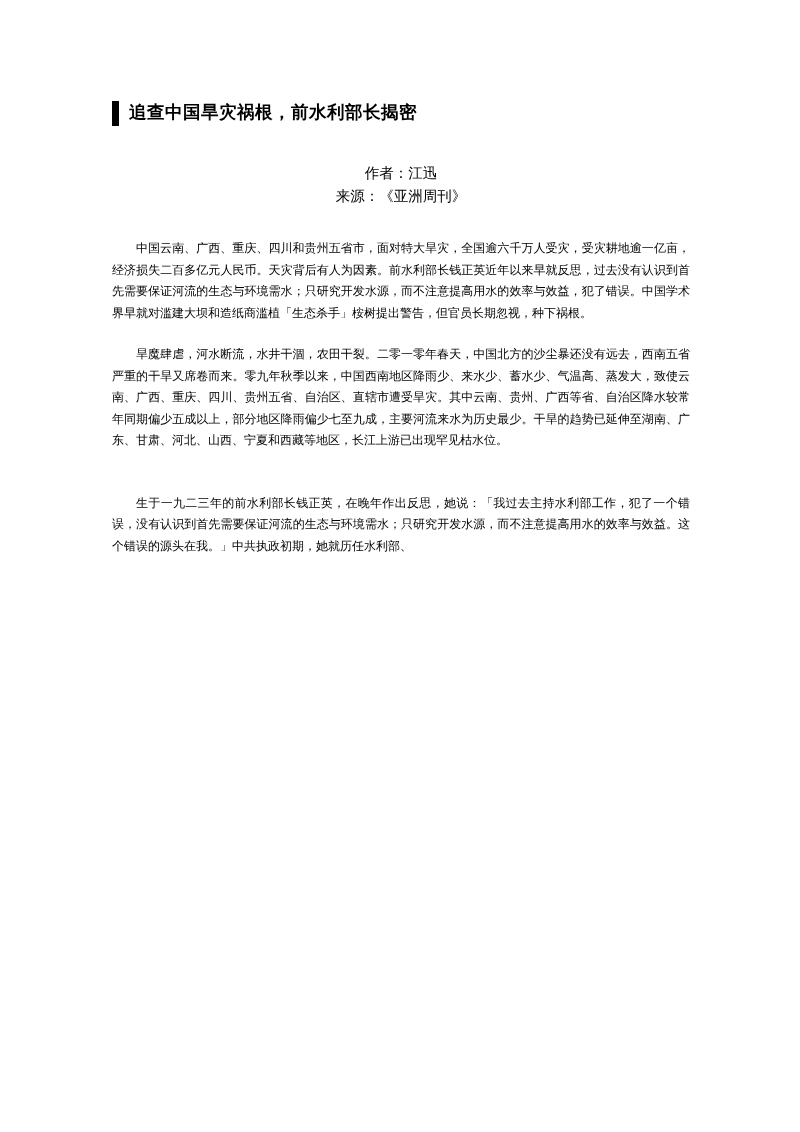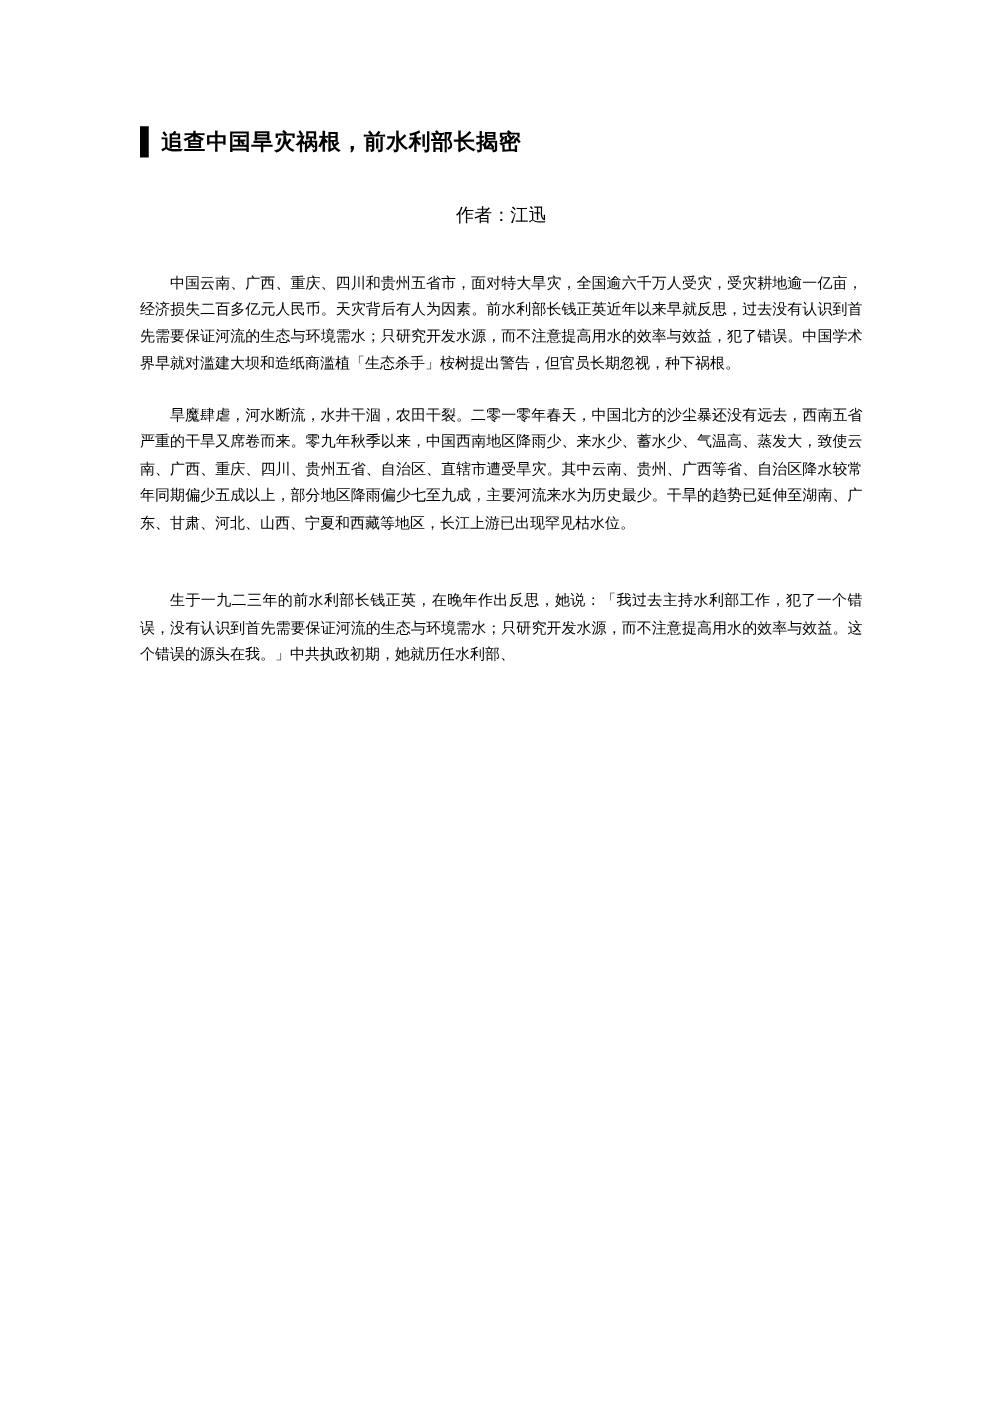--- a/index.html
+++ b/index.html
@@ -18,21 +18,21 @@
   }
   .content {
     position: absolute;
     left: 112px;
     top: 100px;
     width: 578px;
   }
   .title-row {
     display: flex;
     align-items: center;
-    font-family: Liberation Sans, sans-serif;
+    font-family: Liberation Mono, monospace;
     font-weight: bold;
     font-size: 17.5px;
     line-height: 26px;
     letter-spacing: 0.5px;
   }
   .accent-bar {
     width: 7px;
     height: 25px;
     background: #000000;
     margin-right: 10px;
@@ -68,20 +68,21 @@
 <div class="page">
   <div class="content">
 
     <div class="title-row">
       <span class="accent-bar"></span>
       <span>追查中国旱灾祸根，前水利部长揭密</span>
     </div>
 
     <div class="byline">
       <div>作者：江迅</div>
+      <div>来源：《亚洲周刊》</div>
     </div>
 
     <div class="article">
       <p>中国云南、广西、重庆、四川和贵州五省市，面对特大旱灾，全国逾六千万人受灾，受灾耕地逾一亿亩，经济损失二百多亿元人民币。天灾背后有人为因素。前水利部长钱正英近年以来早就反思，过去没有认识到首先需要保证河流的生态与环境需水；只研究开发水源，而不注意提高用水的效率与效益，犯了错误。中国学术界早就对滥建大坝和造纸商滥植「生态杀手」桉树提出警告，但官员长期忽视，种下祸根。</p>
       <p>旱魔肆虐，河水断流，水井干涸，农田干裂。二零一零年春天，中国北方的沙尘暴还没有远去，西南五省严重的干旱又席卷而来。零九年秋季以来，中国西南地区降雨少、来水少、蓄水少、气温高、蒸发大，致使云南、广西、重庆、四川、贵州五省、自治区、直辖市遭受旱灾。其中云南、贵州、广西等省、自治区降水较常年同期偏少五成以上，部分地区降雨偏少七至九成，主要河流来水为历史最少。干旱的趋势已延伸至湖南、广东、甘肃、河北、山西、宁夏和西藏等地区，长江上游已出现罕见枯水位。</p>
       <p>生于一九二三年的前水利部长钱正英，在晚年作出反思，她说：「我过去主持水利部工作，犯了一个错误，没有认识到首先需要保证河流的生态与环境需水；只研究开发水源，而不注意提高用水的效率与效益。这个错误的源头在我。」中共执政初期，她就历任水利部、</p>
     </div>
 
   </div>
 </div>

